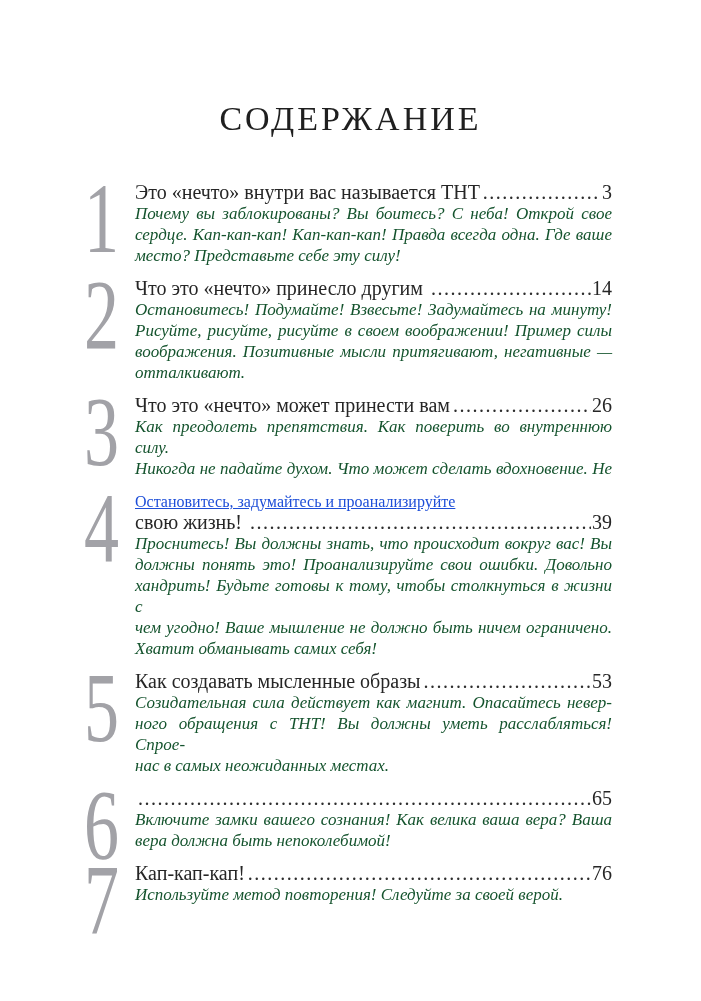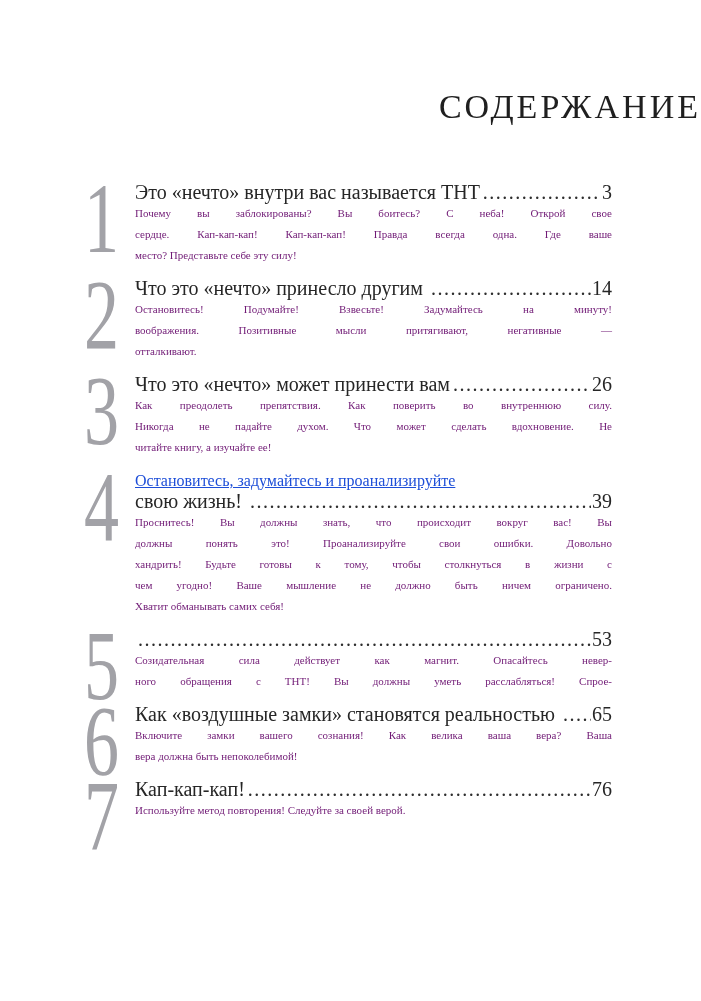--- a/index.html
+++ b/index.html
@@ -14,22 +14,22 @@
     background: #ffffff;
     overflow: hidden;
     font-family: "Liberation Serif", serif;
     color: #2b2b2b;
   }
   .page-title {
     position: absolute;
     top: 88px;
     left: 0;
     right: 0;
-    margin: 0;
-    text-align: right;
+    margin: 12px;
+    text-align: center;
     font-size: 34px;
     font-weight: 500;
     letter-spacing: 3px;
     color: #1f1f1f;
     font-family: "Liberation Serif", serif;
   }
   .toc {
     position: absolute;
     top: 182px;
     left: 84px;
@@ -83,23 +83,24 @@
     white-space: nowrap;
     letter-spacing: 1.5px;
     margin-left: 3px;
     color: #2e2e2e;
   }
   .t-page {
     flex: 0 0 auto;
     margin-left: 1px;
   }
   .desc {
-    font-size: 11px;
+    font-style: italic;
+    font-size: 17px;
     line-height: 21px;
-    color: #701a75;
+    color: #14532d;
   }
   .desc-line {
     text-align: justify;
     text-align-last: justify;
   }
   .desc-line.desc-last {
     text-align-last: left;
   }
 </style>
 </head>
@@ -131,40 +132,40 @@
       <span class="num">2</span>
     </div>
     <div class="content">
           <div class="t-line">
             <span class="t-text">Что это «нечто» принесло другим </span>
             <span class="t-dots">........................................................................................................................................................................................................</span>
             <span class="t-page">14</span>
           </div>
           <div class="desc">
             <div class="desc-line">Остановитесь! Подумайте! Взвесьте! Задумайтесь на минуту!</div>
+            <div class="desc-line">Рисуйте, рисуйте, рисуйте в своем воображении! Пример силы</div>
             <div class="desc-line">воображения. Позитивные мысли притягивают, негативные —</div>
             <div class="desc-line desc-last">отталкивают.</div>
           </div>
         </div>
   </div>
 
   <div class="entry">
     <div class="num-col">
       <span class="num">3</span>
     </div>
     <div class="content">
           <div class="t-line">
             <span class="t-text">Что это «нечто» может принести вам</span>
             <span class="t-dots">........................................................................................................................................................................................................</span>
             <span class="t-page">26</span>
           </div>
           <div class="desc">
             <div class="desc-line">Как преодолеть препятствия. Как поверить во внутреннюю силу.</div>
             <div class="desc-line">Никогда не падайте духом. Что может сделать вдохновение. Не</div>
-            <div class="desc-line desc-last">читайте книгу, а изучайте ее!</div>
           </div>
         </div>
   </div>
 
   <div class="entry">
     <div class="num-col">
       <span class="num">4</span>
     </div>
     <div class="content">
           <div class="title-pre">Остановитесь, задумайтесь и проанализируйте</div>
@@ -182,37 +183,38 @@
           </div>
         </div>
   </div>
 
   <div class="entry">
     <div class="num-col">
       <span class="num">5</span>
     </div>
     <div class="content">
           <div class="t-line">
+            <span class="t-text">Как создавать мысленные образы</span>
             <span class="t-dots">........................................................................................................................................................................................................</span>
             <span class="t-page">53</span>
           </div>
           <div class="desc">
             <div class="desc-line">Созидательная сила действует как магнит. Опасайтесь невер-</div>
             <div class="desc-line">ного обращения с ТНТ! Вы должны уметь расслабляться! Спрое-</div>
+            <div class="desc-line desc-last">нас в самых неожиданных местах.</div>
           </div>
         </div>
   </div>
 
   <div class="entry">
     <div class="num-col">
       <span class="num">6</span>
     </div>
     <div class="content">
           <div class="t-line">
-            <span class="t-text">Как «воздушные замки» становятся реальностью </span>
             <span class="t-dots">........................................................................................................................................................................................................</span>
             <span class="t-page">65</span>
           </div>
           <div class="desc">
             <div class="desc-line">Включите замки вашего сознания! Как велика ваша вера? Ваша</div>
             <div class="desc-line desc-last">вера должна быть непоколебимой!</div>
           </div>
         </div>
   </div>
 

